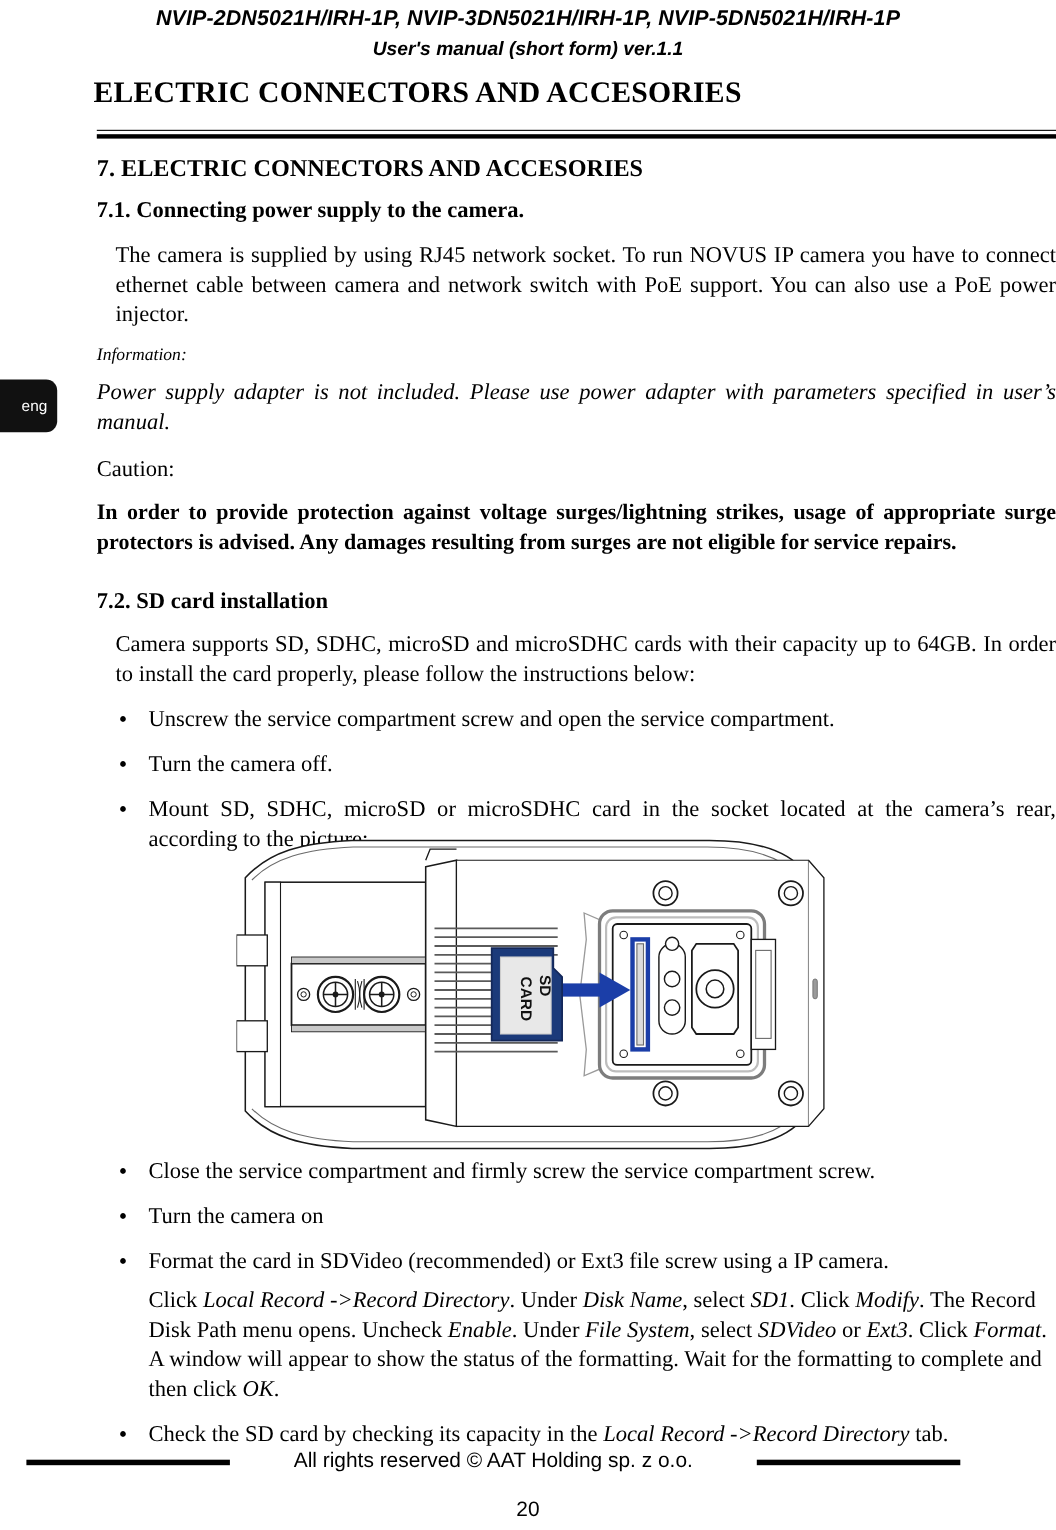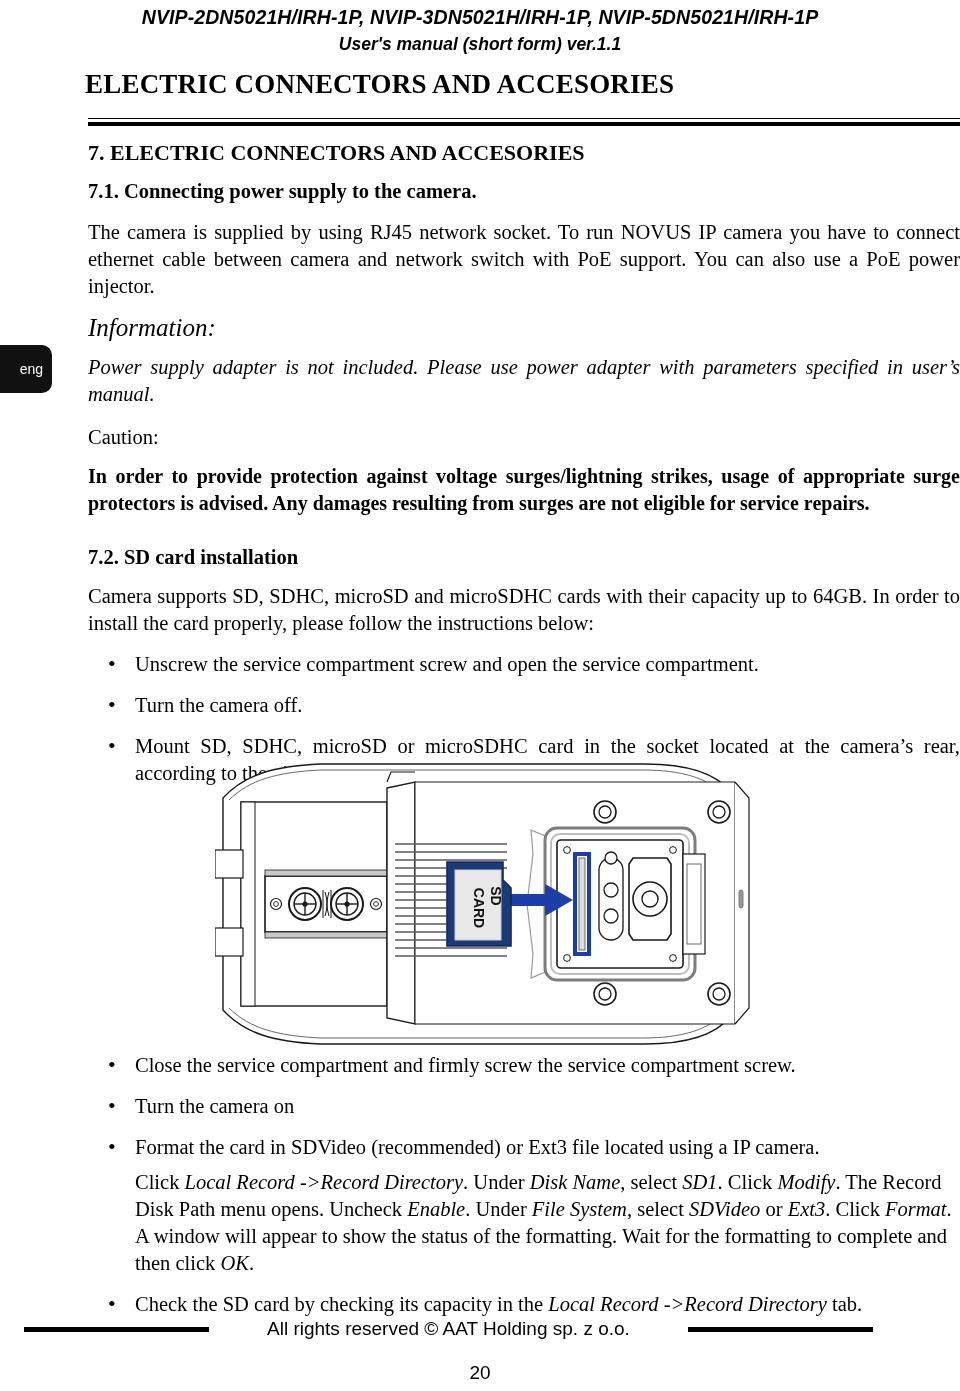--- a/index.html
+++ b/index.html
@@ -54,25 +54,25 @@
   .body-col{
     position:absolute;left:88px;top:140px;width:872px;
   }
   .h2{
     font-size:22px;font-weight:bold;margin:0 0 14px 0;
   }
   .h3{
     font-size:20.5px;font-weight:bold;margin:0 5px 16px 0;
   }
   p.para{
-    font-size:20.5px;margin:0 0 14px 0;
+    font-size:20.5px;margin:0 0 14px 17px;
     text-align:justify;line-height:1.32;
   }
   .ital{font-style:italic;}
-  .info-lead{font-style:italic;font-size:25px;margin:0 0 12px 0;}
+  .info-lead{font-style:italic;font-size:16px;margin:0 0 12px 0;}
   .info-body{font-style:italic;font-size:20.5px;margin:0 0 18px 0;line-height:1.32;text-align:justify;}
   .caution-lead{font-weight:normal;font-size:20.5px;margin:0 0 14px 0;}
   .caution-body{font-weight:bold;font-size:20px;margin:0 0 30px 0;line-height:1.32;text-align:justify;}
 
   .sec2-head{font-size:20.5px;font-weight:bold;margin:30px 0 14px 0;}
 
   ul.bl{list-style:none;margin:0;padding:0;}
   ul.bl > li{
     position:relative;
     padding-left:47px;
@@ -308,21 +308,21 @@
         <text x="276" y="138" transform="rotate(90 276 138)" text-anchor="middle" font-family="Liberation Sans, sans-serif" font-size="14" font-weight="bold" fill="#111">SD</text>
         <text x="259" y="150" transform="rotate(90 259 150)" text-anchor="middle" font-family="Liberation Sans, sans-serif" font-size="14" font-weight="bold" fill="#111">CARD</text>
       </g>
     </svg>
   </div>
 
   <div class="body-col" style="top:1052px;">
     <ul class="bl">
       <li class="noj">Close the service compartment and firmly screw the service compartment screw.</li>
       <li class="noj">Turn the camera on</li>
-      <li class="noj" style="margin-bottom:4px;">Format the card in SDVideo (recommended) or Ext3 file located using a IP camera.</li>
+      <li class="noj" style="margin-bottom:4px;">Format the card in SDVideo (recommended) or Ext3 file screw using a IP camera.</li>
     </ul>
 
     <div class="sub-block">
       <span>Click </span><span class="ital">Local Record -&gt;Record Directory</span><span>. Under </span><span class="ital">Disk Name</span><span>, select </span><span class="ital">SD1</span><span>. Click </span><span class="ital">Modify</span><span>. The Record Disk Path menu opens. Uncheck </span><span class="ital">Enable</span><span>. Under </span><span class="ital">File System</span><span>, select </span><span class="ital">SDVideo</span><span> or </span><span class="ital">Ext3</span><span>. Click </span><span class="ital">Format</span><span>. A window will appear to show the status of the formatting. Wait for the formatting to complete and then click </span><span class="ital">OK</span><span>.</span>
     </div>
 
     <ul class="bl">
       <li class="noj">
         <span>Check the SD card by checking its capacity in the </span><span class="ital">Local Record -&gt;Record Directory</span><span> tab.</span>
       </li>

